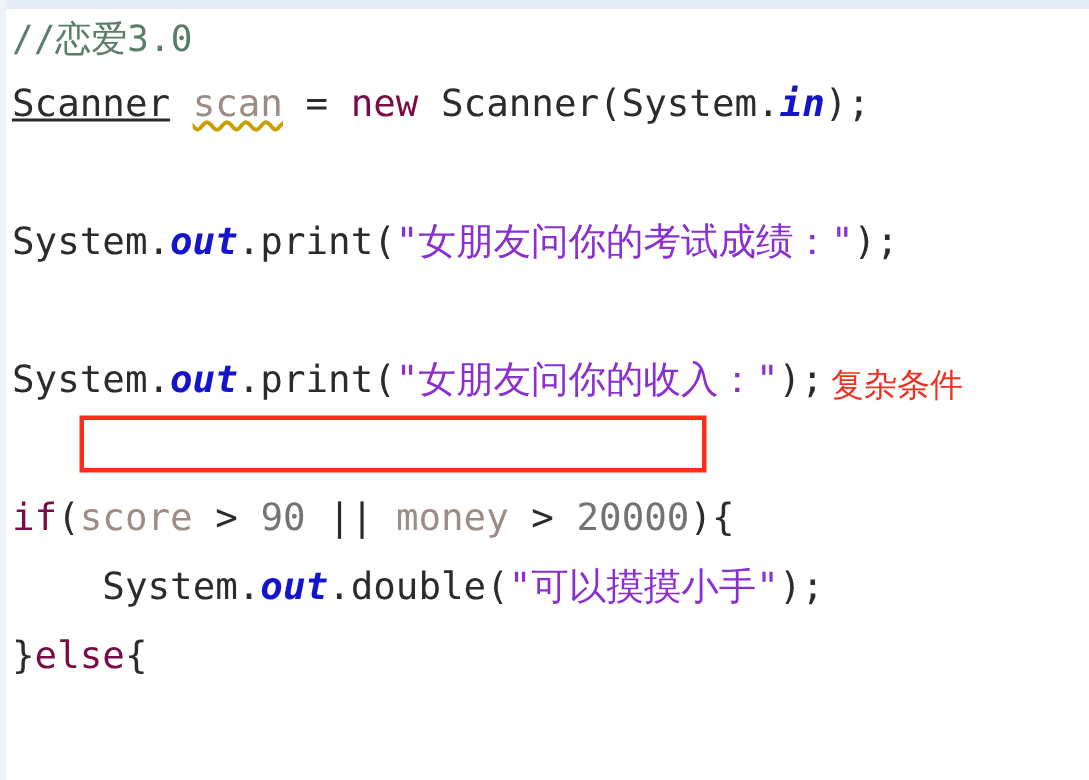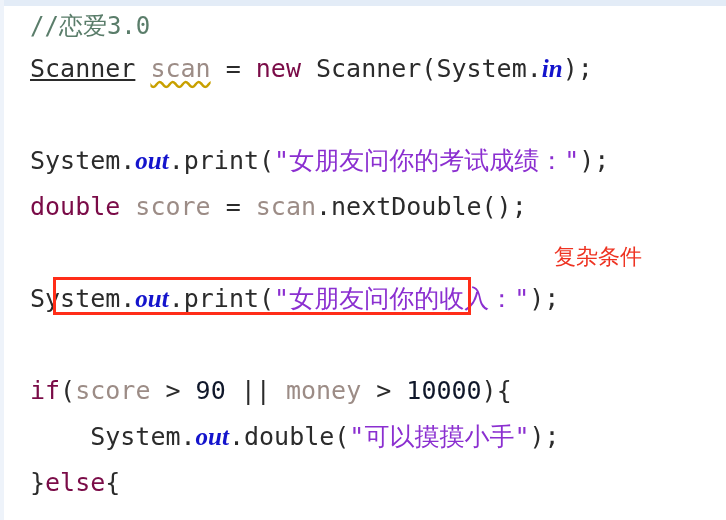--- a/index.html
+++ b/index.html
@@ -40,33 +40,33 @@
     height: 514px;
     padding: 0;
     box-sizing: border-box;
   }
 
   .line {
     height: 46px;
     line-height: 46px;
     white-space: pre;
     font-size: 25px;
-    padding-left: 30px;
+    padding-left: 8px;
     letter-spacing: 0px;
   }
   .line.first { height: 40px; line-height: 40px; font-size: 24px; }
 
   
   .cmt      { color: #5a7d6a; }
   .type     { color: #2b2b2b; text-decoration: underline; }
   .kw       { color: #7a0b47; font-weight: normal; }
   .var      { color: #9c8c86; }
-  .fld      { color: #1414cc; font-weight: bold; font-style: italic; font-family: Liberation Serif, serif; }
+  .fld      { color: #1414cc; font-weight: bold; font-style: italic; }
   .strcn    { color: #8b2fd0; }
-  .num      { color: #0f172a; }
+  .num      { color: #737373; }
   .plain    { color: #2b2b2b; }
   .op       { color: #2b2b2b; }
 
   .wavy {
     text-decoration: underline wavy #c8a000;
     text-decoration-skip-ink: none;
     text-underline-offset: 3px;
   }
 
   #red-box {
@@ -99,30 +99,29 @@
 <div id="code">
 
   <div class="line first"><span class="cmt">//恋爱3.0</span></div>
 
   <div class="line"><span class="type">Scanner</span><span class="plain"> </span><span class="var wavy">scan</span><span class="op"> = </span><span class="kw">new</span><span class="plain"> Scanner(System.</span><span class="fld">in</span><span class="plain">);</span></div>
 
   <div class="line"><span></span>&nbsp;</div>
 
   <div class="line"><span class="plain">System.</span><span class="fld">out</span><span class="plain">.print(</span><span class="strcn">"女朋友问你的考试成绩："</span><span class="plain">);</span></div>
 
-  <div class="line"><span class="kw">double</span><span class="var"> score</span><span class="op"> = </span><span class="var">scan</span><span class="plain">.nextDouble();</span></div>
 
   <div class="line"><span></span>&nbsp;</div>
 
   <div class="line"><span class="plain">System.</span><span class="fld">out</span><span class="plain">.print(</span><span class="strcn">"女朋友问你的收入："</span><span class="plain">);</span></div>
 
 
   <div class="line"><span></span>&nbsp;</div>
 
-  <div class="line"><span class="kw">if</span><span class="plain">(</span><span class="var">score</span><span class="op"> &gt; </span><span class="num">90</span><span class="op"> || </span><span class="var">money</span><span class="op"> &gt; </span><span class="num">10000</span><span class="plain">)</span><span class="plain">{</span></div>
+  <div class="line"><span class="kw">if</span><span class="plain">(</span><span class="var">score</span><span class="op"> &gt; </span><span class="num">90</span><span class="op"> || </span><span class="var">money</span><span class="op"> &gt; </span><span class="num">20000</span><span class="plain">)</span><span class="plain">{</span></div>
 
   <div class="line"><span class="plain">    </span><span class="plain">System.</span><span class="fld">out</span><span class="plain">.double(</span><span class="strcn">"可以摸摸小手"</span><span class="plain">);</span></div>
 
   <div class="line"><span class="plain">}</span><span class="kw">else</span><span class="plain">{</span></div>
 
 </div>
 
 <div id="red-box"></div>
 <div id="annotation">复杂条件</div>
 

